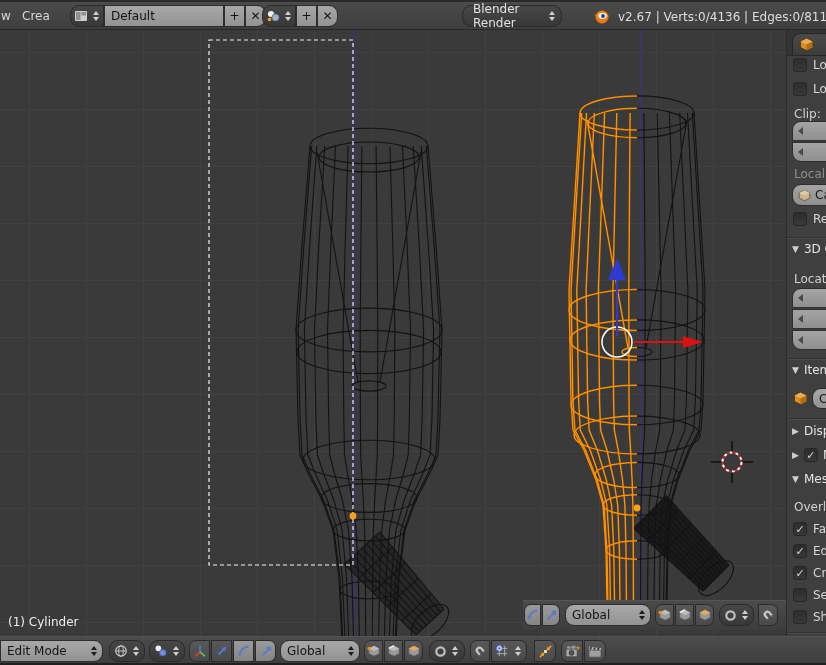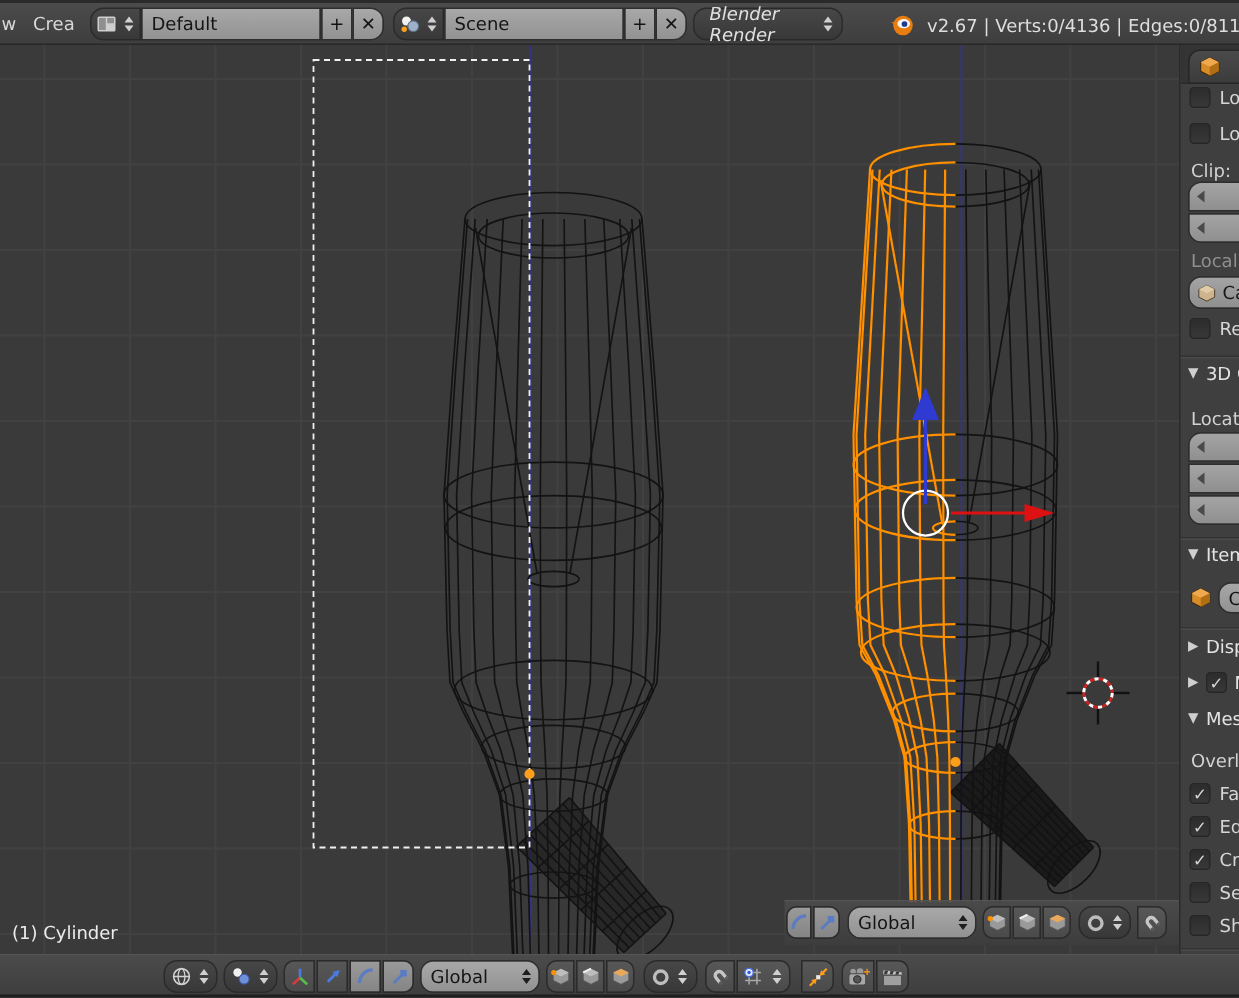--- a/index.html
+++ b/index.html
@@ -14,21 +14,21 @@
   #botbar{top:636px;height:29px;border-bottom:2px solid #1f1f1f;border-top:1px solid #555;}
 
   .abs{position:absolute;}
 
   
   .field{background:linear-gradient(#a8a8a8,#929292);border:1px solid #2e2e2e;border-radius:9px;
     color:#141414;height:22px;display:flex;align-items:center;padding:0 6px;font-size:12px;}
   .field .lbl{flex:1;white-space:nowrap;overflow:hidden;}
   
   .dbtn{background:linear-gradient(#474747,#383838);border:1px solid #2a2a2a;border-radius:9px;
-    color:#e2e2e2;height:22px;display:flex;align-items:center;justify-content:center;font-size:12px;font-style:italic;}
+    color:#e2e2e2;height:22px;display:flex;align-items:center;justify-content:center;font-size:12px;}
   .grp{display:flex;align-items:center;gap:0;}
   .tgl{background:linear-gradient(#585858,#4a4a4a);border:1px solid #2b2b2b;height:22px;width:21px;
     display:flex;align-items:center;justify-content:center;}
   .tgl.on{background:linear-gradient(#9a9a9a,#858585);}
   .tgl.first{border-radius:7px 0 0 7px;}
   .tgl.last{border-radius:0 7px 7px 0;}
 
   
   .ud{width:10px;display:flex;flex-direction:column;align-items:center;gap:2px;margin-left:3px;}
   .ud i{display:block;width:0;height:0;border-left:3px solid transparent;border-right:3px solid transparent;}
@@ -79,21 +79,21 @@
   .icon{flex:none;display:block;}
 </style>
 </head>
 <body>
 <div id="app">
 
 <div class="bar" id="topbar">
   <span class="abs" style="left:1px;top:7px">w</span>
   <span class="abs" style="left:22px;top:7px">Crea</span>
 
-  <div class="abs grp" style="left:60px;top:3px">
+  <div class="abs grp" style="left:70px;top:3px">
     <div class="dbtn" style="width:34px;border-radius:9px 0 0 9px">
       <svg class="icon" width="14" height="12" viewBox="0 0 14 12">
         <rect x="1" y="1" width="12" height="10" rx="1" fill="#cfcfcf"></rect>
         <rect x="2" y="2" width="4.5" height="8" fill="#8f8f8f"></rect>
         <rect x="7.5" y="2" width="4.5" height="3.5" fill="#8f8f8f"></rect>
       </svg>
       <span class="ud">
             <i class="up"></i>
             <i class="dn"></i>
           </span>
@@ -113,23 +113,20 @@
     <div class="dbtn" style="width:34px;border-radius:9px 0 0 9px">
       <svg class="icon" width="14" height="14" viewBox="0 0 14 14">
         <circle cx="5" cy="5" r="3" fill="#f2f2f2"></circle>
         <circle cx="9.5" cy="8.5" r="3.6" fill="#9db2c8" stroke="#5d6d80" stroke-width="0.8"></circle>
         <circle cx="3.5" cy="10.5" r="1.8" fill="#ff9e19"></circle>
       </svg>
       <span class="ud">
             <i class="up"></i>
             <i class="dn"></i>
           </span>
-    </div>
-    <div class="field" style="width:120px;border-radius:0">
-      <span class="lbl">Scene</span>
     </div>
     <div class="field" style="width:21px;border-radius:0;justify-content:center">
           <span>+</span>
         </div>
     <div class="field" style="width:21px;border-radius:0 9px 9px 0;justify-content:center">
           <span>✕</span>
         </div>
   </div>
 
   <div class="abs dbtn" style="left:462px;top:3px;width:100px;padding:0 4px 0 10px">
@@ -492,20 +489,27 @@
     <span>Sea</span>
   </div>
   <div class="prow" style="top:580px">
     <span class="cb"></span>
     <span>Sho</span>
   </div>
   <div class="psep" style="top:602px"></div>
 </div>
 
 <div class="bar" id="botbar">
+  <div class="abs field" style="left:0;top:3px;width:103px;border-radius:0 9px 9px 0;padding-right:3px">
+    <span class="lbl">Edit Mode</span>
+    <span class="ud dark">
+          <i class="up"></i>
+          <i class="dn"></i>
+        </span>
+  </div>
 
   <div class="abs dbtn" style="left:109px;top:3px;width:36px;padding:0 3px">
     <svg class="icon" width="14" height="14" viewBox="0 0 16 16">
       <circle cx="8" cy="8" r="6" fill="none" stroke="#d2d2d2" stroke-width="1.2"></circle>
       <ellipse cx="8" cy="8" rx="2.6" ry="6" fill="none" stroke="#d2d2d2" stroke-width="1"></ellipse>
       <line x1="2" y1="8" x2="14" y2="8" stroke="#d2d2d2" stroke-width="1"></line>
     </svg>
     <span class="ud">
           <i class="up"></i>
           <i class="dn"></i>

